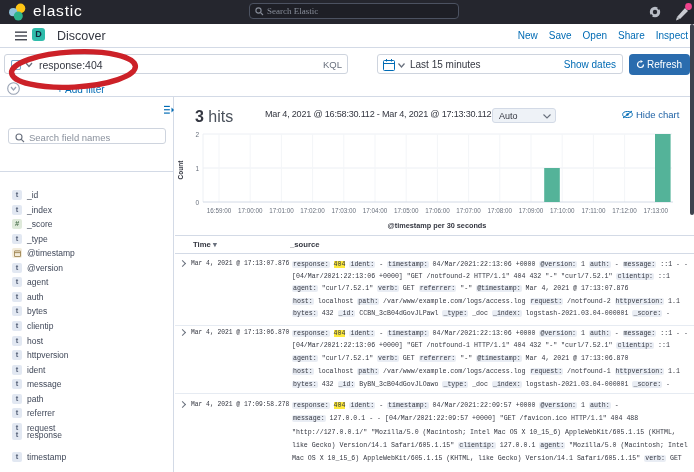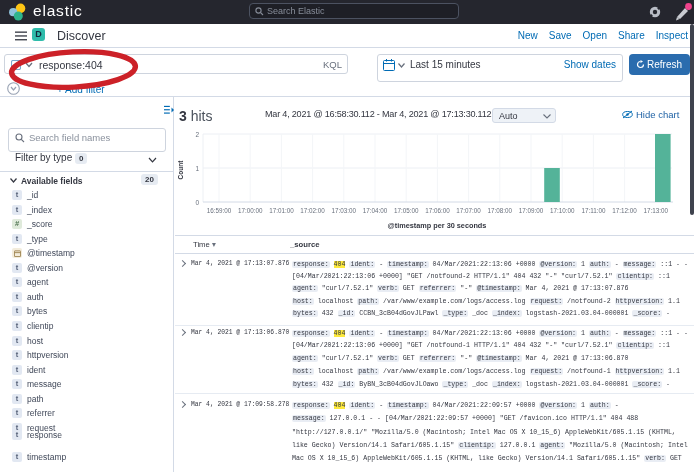--- a/index.html
+++ b/index.html
@@ -4,65 +4,65 @@
 <style>
 * { margin:0; padding:0; box-sizing:border-box; }
 html,body { width:694px; height:472px; overflow:hidden; background:#fff;
   font-family:"Liberation Sans", sans-serif; }
 .abs { position:absolute; }
 
 #hdr { position:absolute; left:0; top:0; width:694px; height:24px; background:#25262e; }
 #hdr .brand { position:absolute; left:33px; top:2px; color:#fff; font-size:15.5px; font-weight:500; letter-spacing:.8px; }
 #hsearch { position:absolute; left:249px; top:3px; width:210px; height:16px; background:#1e1f26;
   border:1px solid #4c5261; border-radius:4px; color:#878d99; font-size:9px; line-height:14px; }
-#hsearch span { margin-left:17px; }
+#hsearch span { margin-left:17px;font-family:Liberation Serif, serif; }
 
 #nav { position:absolute; left:0; top:24px; width:694px; height:24px; background:#fff; border-bottom:1px solid #d3dae6; }
 #nav .title { position:absolute; left:57px; top:5px; font-size:12.5px; color:#343741; }
 #nav .links { position:absolute; right:6px; top:6px; font-size:10px; color:#006bb4; }
 #nav .links span { margin-left:11px; }
 .dbadge { position:absolute; left:32px; top:4px; width:13px; height:13px; background:#2fbcab; border-radius:3px;
   color:#13283c; font-size:9px; font-weight:bold; text-align:center; line-height:13px; }
 
 #qbar { position:absolute; left:0; top:48px; width:694px; height:49px; background:#fff; border-bottom:1px solid #d3dae6; }
 #qinput { position:absolute; left:4px; top:6px; width:344px; height:20px; border:1px solid #ced4de; border-radius:3px; background:#fff; }
 #qinput .qtext { position:absolute; left:34px; top:4px; font-size:10.5px; color:#343741; }
 #qinput .kql { position:absolute; right:5px; top:4px; font-size:9.5px; color:#69707d; }
-#dpick { position:absolute; left:377px; top:6px; width:246px; height:28px; border:1px solid #ced4de; border-radius:3px; background:#fff; }
+#dpick { position:absolute; left:377px; top:6px; width:246px; height:20px; border:1px solid #ced4de; border-radius:3px; background:#fff; }
 #dpick .last { position:absolute; left:32px; top:4px; font-size:10px; color:#343741; }
 #dpick .show { position:absolute; right:6px; top:4px; font-size:10px; color:#006bb4; }
 #refresh { position:absolute; left:629px; top:5.5px; width:61px; height:21px; background:#2a6cae; border-radius:4px;
   color:#fff; font-size:10px; text-align:center; line-height:21px; }
 #addf { position:absolute; left:57px; top:36px; font-size:10px; color:#006bb4; }
 
 #side { position:absolute; left:0; top:97px; width:174px; height:375px; background:#fff; border-right:1px solid #d3dae6; }
 #ipat { position:absolute; left:8px; top:4px; width:152px; height:21px; border:1px solid #cdd3df; border-radius:4px;
   background:#fff; font-size:10.5px; font-weight:bold; color:#343741; text-align:center; line-height:20px;
   box-shadow:0 1px 2px rgba(0,0,0,.08); }
-#fsearch { position:absolute; left:8px; top:31px; width:158px; height:24px; border:1px solid #ced4de; border-radius:3px;
+#fsearch { position:absolute; left:8px; top:31px; width:158px; height:16px; border:1px solid #ced4de; border-radius:3px;
   background:#fff; font-size:9.5px; color:#8a919d; line-height:17px; }
 #fsearch span { margin-left:20px; }
 #ftype { position:absolute; left:15px; top:55px; width:151px; height:16px; font-size:10px; color:#343741; }
 #sdiv { position:absolute; left:0px; top:74px; width:174px; height:1px; background:#d3dae6; }
 #avail { position:absolute; left:10px; top:79px; width:156px; font-size:8.5px; font-weight:bold; color:#343741; }
 .fbadge { display:inline-block; background:#e6ebf2; border-radius:3px; font-weight:bold; color:#343741; padding:1px 4px; font-size:8px; }
 .field { position:absolute; left:12px; height:11px; font-size:8.5px; color:#404859; white-space:nowrap; }
 .ficon { display:inline-block; width:10px; height:10px; background:#e2e8f2; border-radius:2px; color:#566179;
   font-size:7.5px; font-weight:bold; text-align:center; line-height:10px; vertical-align:top; margin-right:5px; }
 
 #main { position:absolute; left:175px; top:97px; width:519px; height:375px; background:#fff; }
-#hits { position:absolute; left:4px; top:11px; font-size:14px; color:#343741; }
+#hits { position:absolute; left:20px; top:11px; font-size:16px; color:#343741; }
 #trange { position:absolute; left:90px; top:12px; font-size:9.1px; color:#343741; letter-spacing:-.22px; }
 #autosel { position:absolute; left:317px; top:11px; width:64px; height:15px; border:1px solid #d3dae6; border-radius:3px;
   background:#eef2f7; font-size:9px; color:#343741; line-height:14px; }
 #autosel span { margin-left:6px; }
 #hidechart { position:absolute; left:447px; top:11.5px; font-size:9.5px; color:#1f62a5; }
 
 #thead { position:absolute; left:0; top:138px; width:519px; height:19px; border-top:1px solid #d3dae6; border-bottom:1px solid #d3dae6; }
-#thead .t1 { position:absolute; left:18px; top:3.5px; font-size:7.7px; font-weight:normal; color:#343741; }
+#thead .t1 { position:absolute; left:18px; top:3.5px; font-size:7.7px; font-weight:bold; color:#343741; }
 #thead .t2 { position:absolute; left:115px; top:3.5px; font-size:7.7px; font-weight:bold; color:#343741; }
 .row { position:absolute; left:0; width:519px; }
 .caret { position:absolute; left:5px; top:2.5px; width:5px; height:5px; border-right:1.5px solid #69707d; border-top:1.5px solid #69707d; transform:rotate(45deg); }
 .rtime { position:absolute; left:16px; top:1.5px; font-family:"Liberation Mono",monospace; font-size:6.3px; color:#343741; white-space:nowrap; }
 .rsrc { position:absolute; left:117px; top:0; width:400px; font-family:"Liberation Mono",monospace; font-size:6.6px; color:#343741; }
 .rsrc div { white-space:nowrap; overflow:hidden; }
 .k { background:#e9edf4; border-radius:2px; padding:0 1px; }
 mark { background:#fde93d; color:#343741; }
 .rborder { position:absolute; left:0; width:519px; height:1px; background:#e6ebf2; }
 
@@ -154,32 +154,21 @@
     <rect x="0" y="9" width="7" height="1.4" fill="#006bb4"></rect>
     <path d="M9 3 L12 6 L9 9 Z" fill="#006bb4"></path>
   </svg>
   <div id="fsearch">
     <svg class="abs" style="left:6px;top:4px" width="10" height="10" viewBox="0 0 10 10">
       <circle cx="4" cy="4" r="3" fill="none" stroke="#69707d" stroke-width="1.1"></circle>
       <line x1="6.3" y1="6.3" x2="9" y2="9" stroke="#69707d" stroke-width="1.1"></line>
     </svg>
     <span>Search field names</span>
   </div>
-  <div id="ftype">Filter by type <span class="fbadge">0</span>
-    <svg class="abs" style="left:133px;top:5px" width="9" height="6" viewBox="0 0 9 6">
-      <path d="M1 1 L4.5 4.8 L8 1" fill="none" stroke="#343741" stroke-width="1.2"></path>
-    </svg>
-  </div>
   <div id="sdiv"></div>
-  <div id="avail">
-    <svg style="vertical-align:1px;margin-right:4px" width="7" height="5" viewBox="0 0 7 5">
-      <path d="M0.5 0.5 L3.5 4 L6.5 0.5" fill="none" stroke="#343741" stroke-width="1.2"></path>
-    </svg>Available fields
-    <span class="fbadge" style="position:absolute;right:8px;top:-2px">20</span>
-  </div>
   <div class="field" style="top:93.0px"><span class="ficon">t</span>_id</div>
   <div class="field" style="top:107.6px"><span class="ficon">t</span>_index</div>
   <div class="field" style="top:122.1px"><span class="ficon" style="background:#dfeadb;color:#4e7350">#</span>_score</div>
   <div class="field" style="top:136.7px"><span class="ficon">t</span>_type</div>
   <div class="field" style="top:151.2px"><span class="ficon" style="background:#f3ecdc"><svg width="7" height="7" viewBox="0 0 8 8" style="margin-top:1.5px">
           <rect x="0.5" y="1" width="7" height="6.5" rx="0.5" fill="none" stroke="#9a7f4a" stroke-width="1"></rect>
           <line x1="0.5" y1="3" x2="7.5" y2="3" stroke="#9a7f4a" stroke-width="1"></line>
         </svg></span>@timestamp</div>
   <div class="field" style="top:165.8px"><span class="ficon">t</span>@version</div>
   <div class="field" style="top:180.3px"><span class="ficon">t</span>agent</div>

